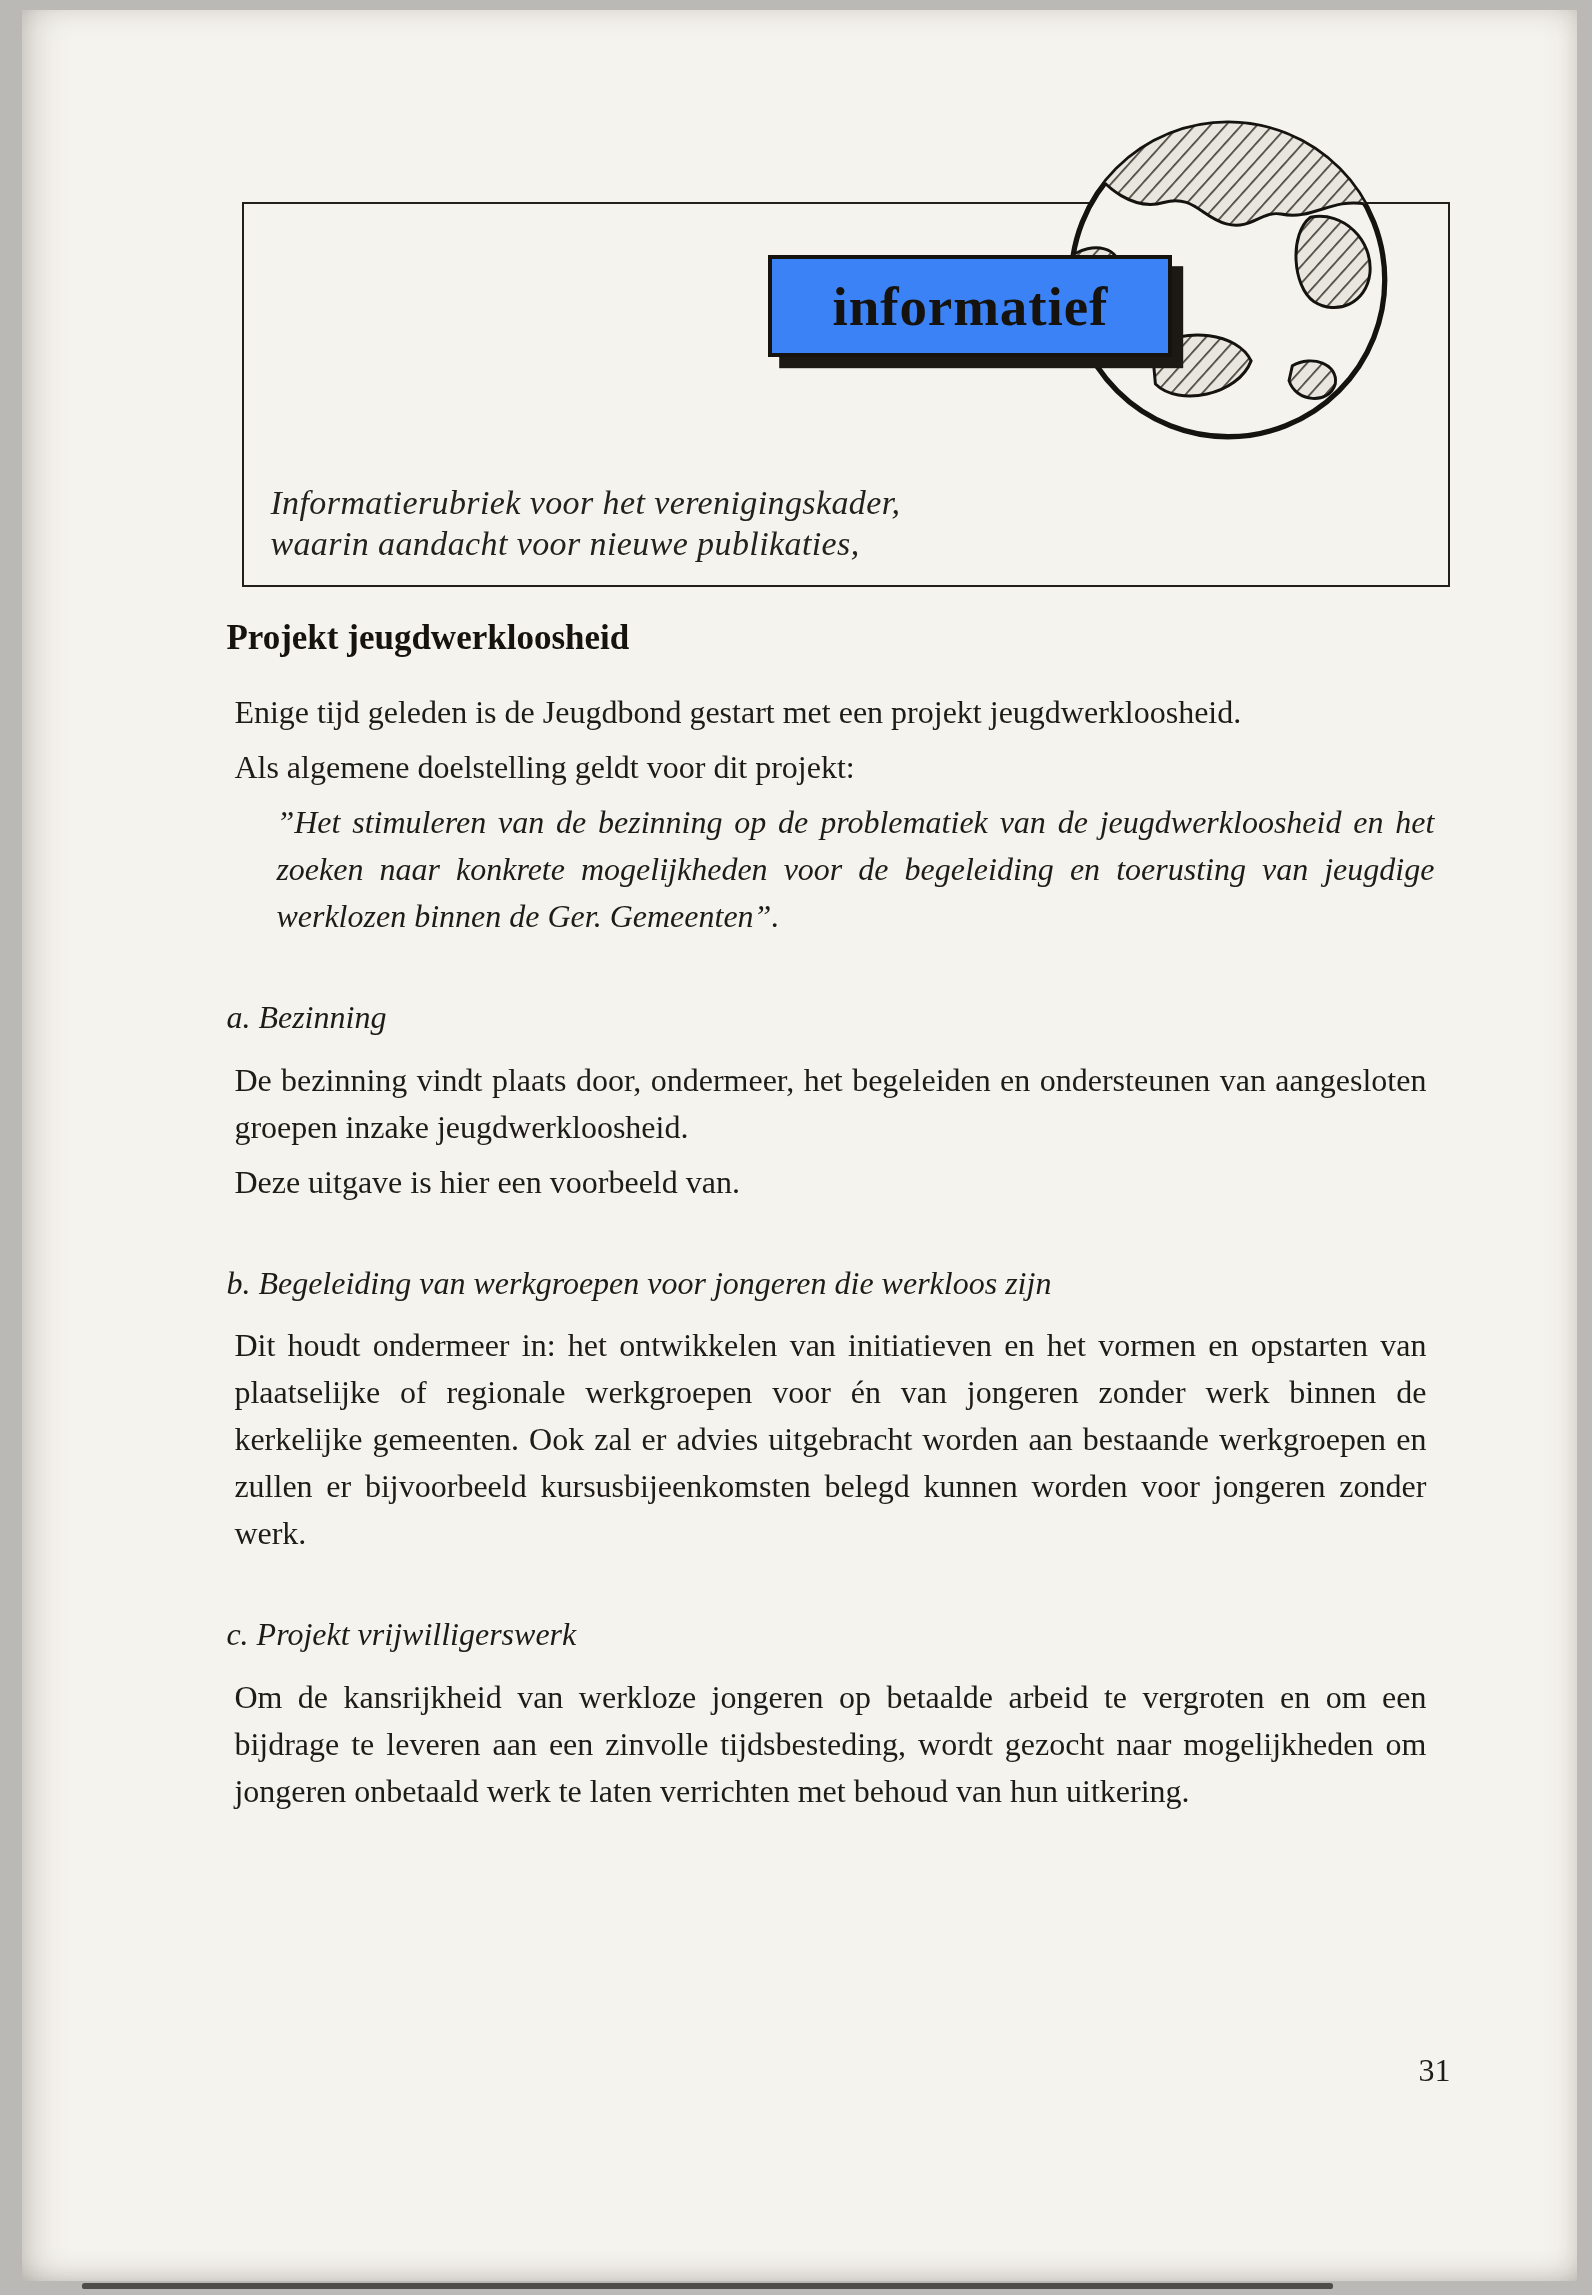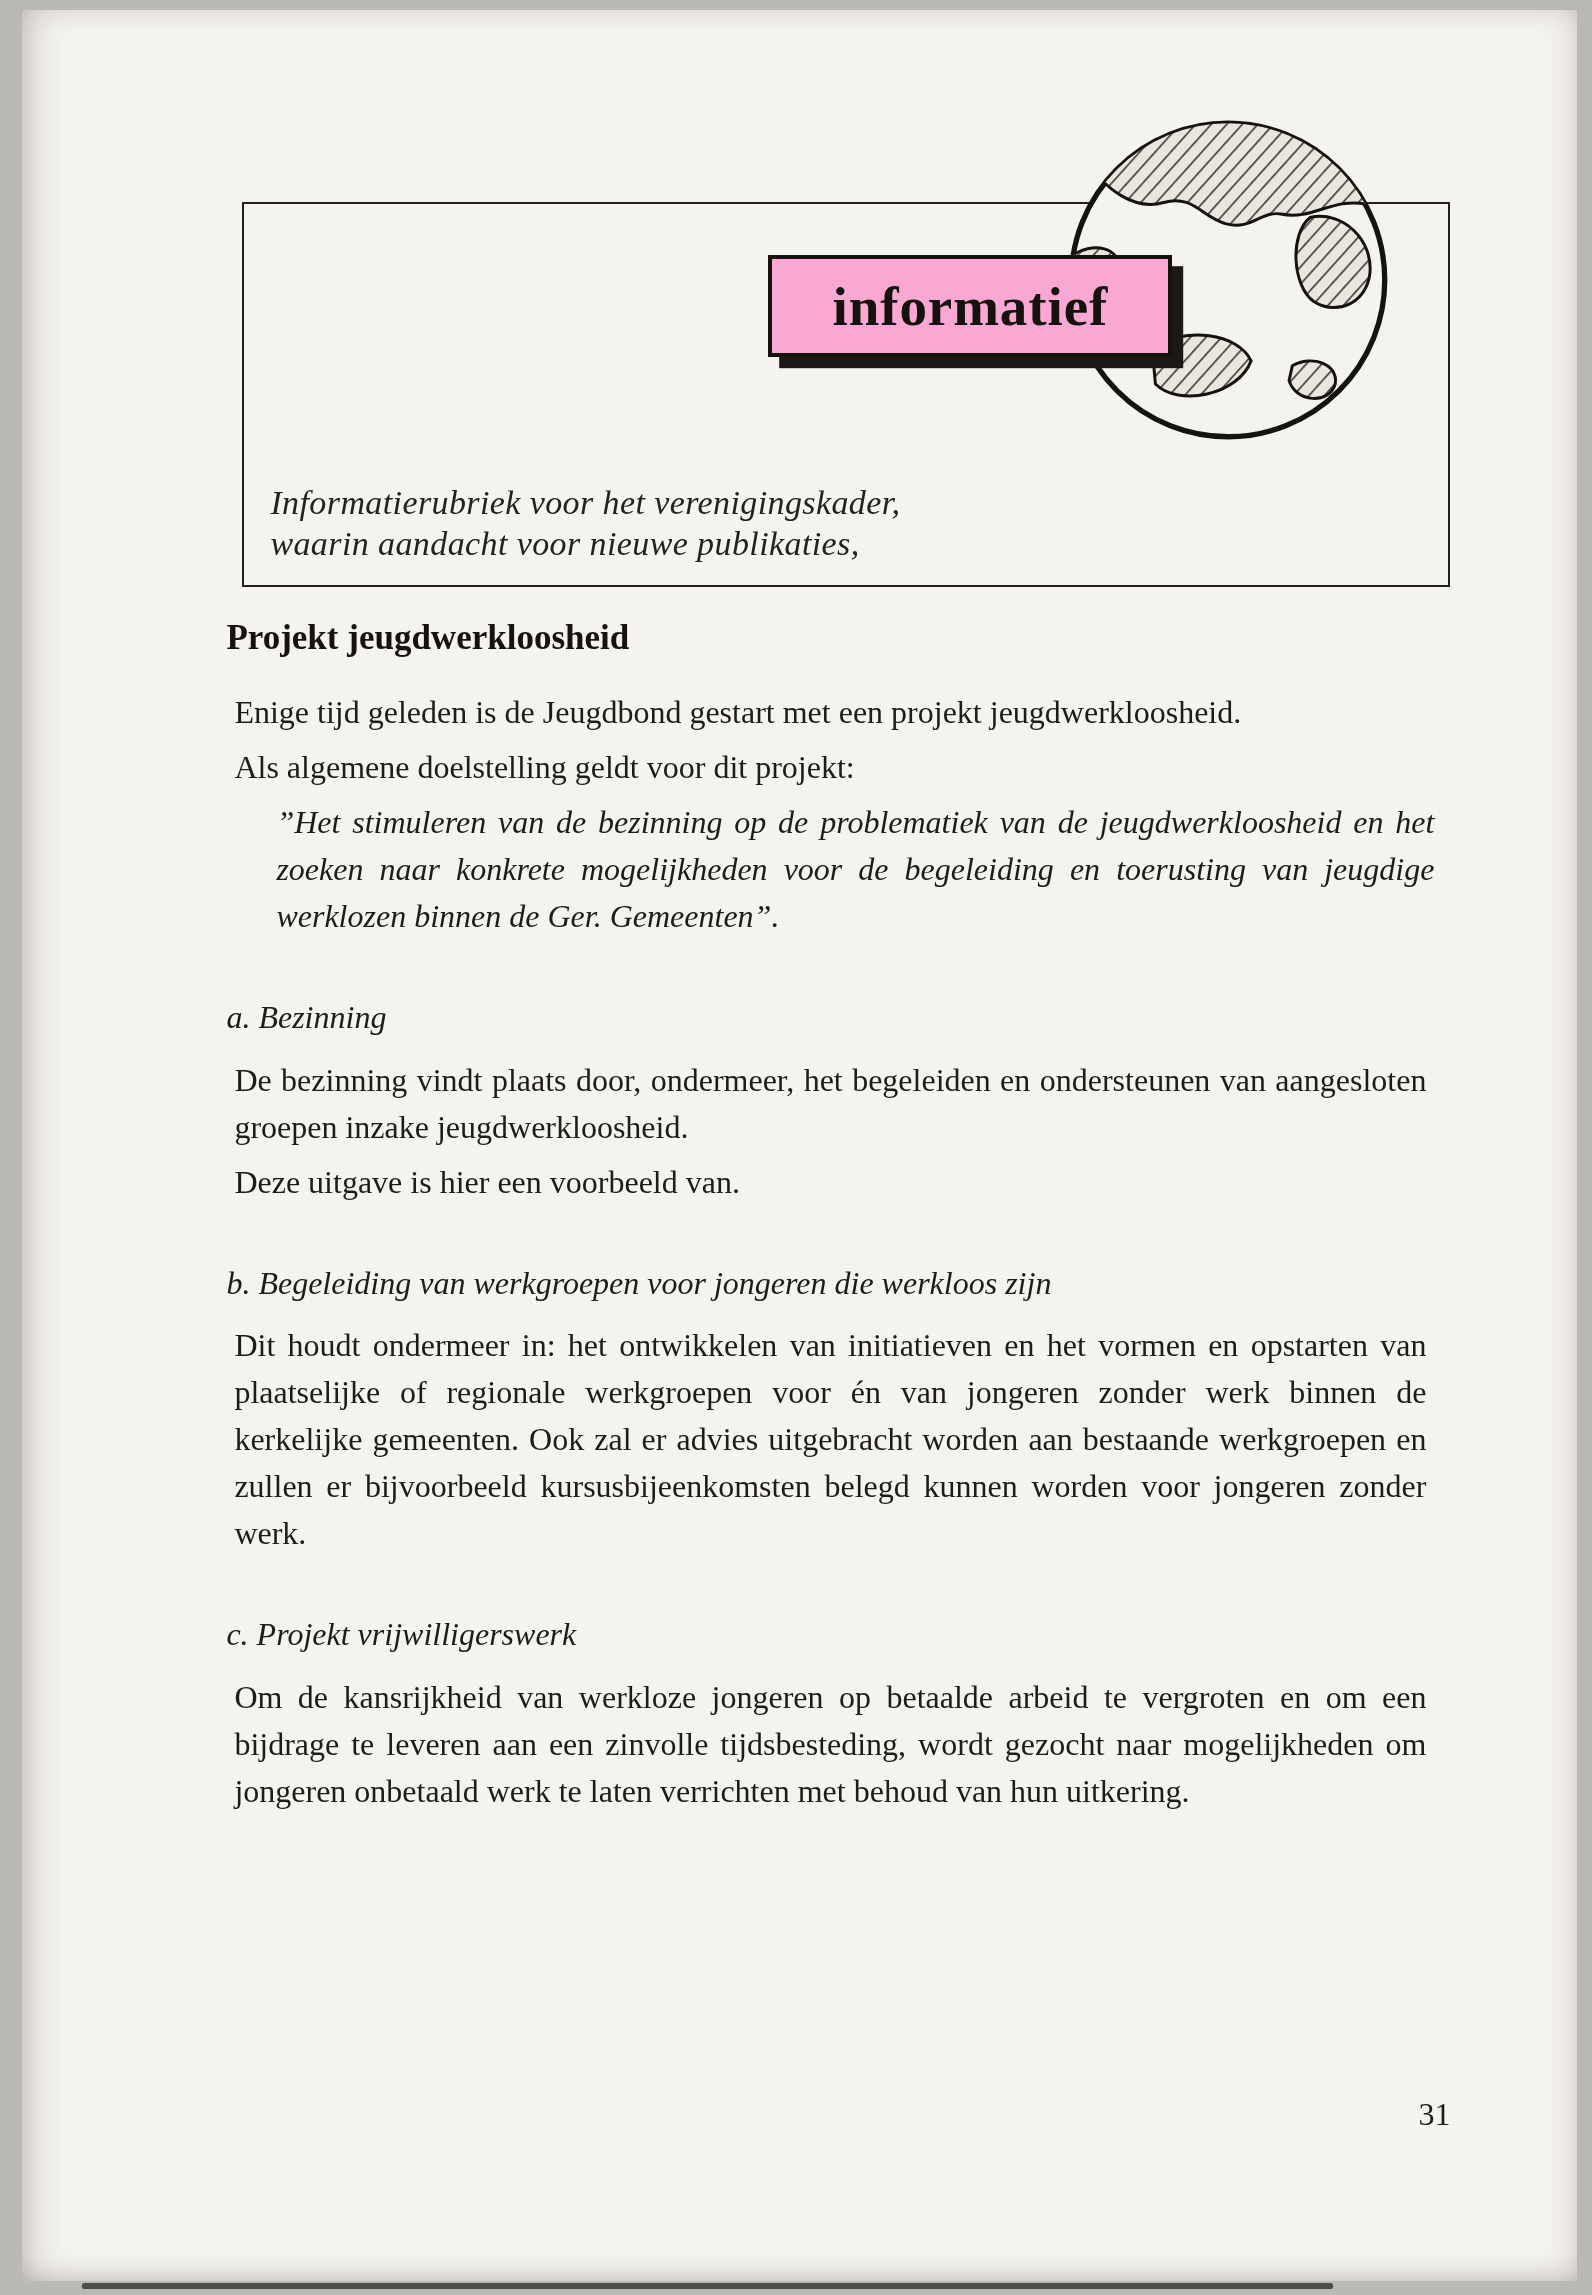--- a/index.html
+++ b/index.html
@@ -58,21 +58,21 @@
     position: absolute;
     left: 1041px; top: 105px;
     width: 330px; height: 330px;
     z-index: 2;
   }
 
   .badge {
     position: absolute;
     left: 746px; top: 245px;
     width: 404px; height: 102px;
-    background: #f9a8d4;
+    background: #3b82f6;
     border: 4.3px solid #16130f;
     box-shadow: 11.2px 11.2px 0 0 #1c1914;
     display: flex;
     align-items: center;
     justify-content: center;
     z-index: 3;
     box-sizing: border-box;
   }
   .badge .badge-text {
     font-size: 55px;
@@ -118,21 +118,20 @@
     text-align: justify;
   }
 
   .page-number {
     position: absolute;
     left: 220px; top: 2042px;
     width: 1208px;
     text-align: right;
     font-size: 32px;
     color: #1e1c18;
-    margin-top: 44px;
   }
 </style>
 </head>
 <body>
 
 <div class="scan">
   <div class="page">
 
     <div class="header-frame">
       <div class="intro">

